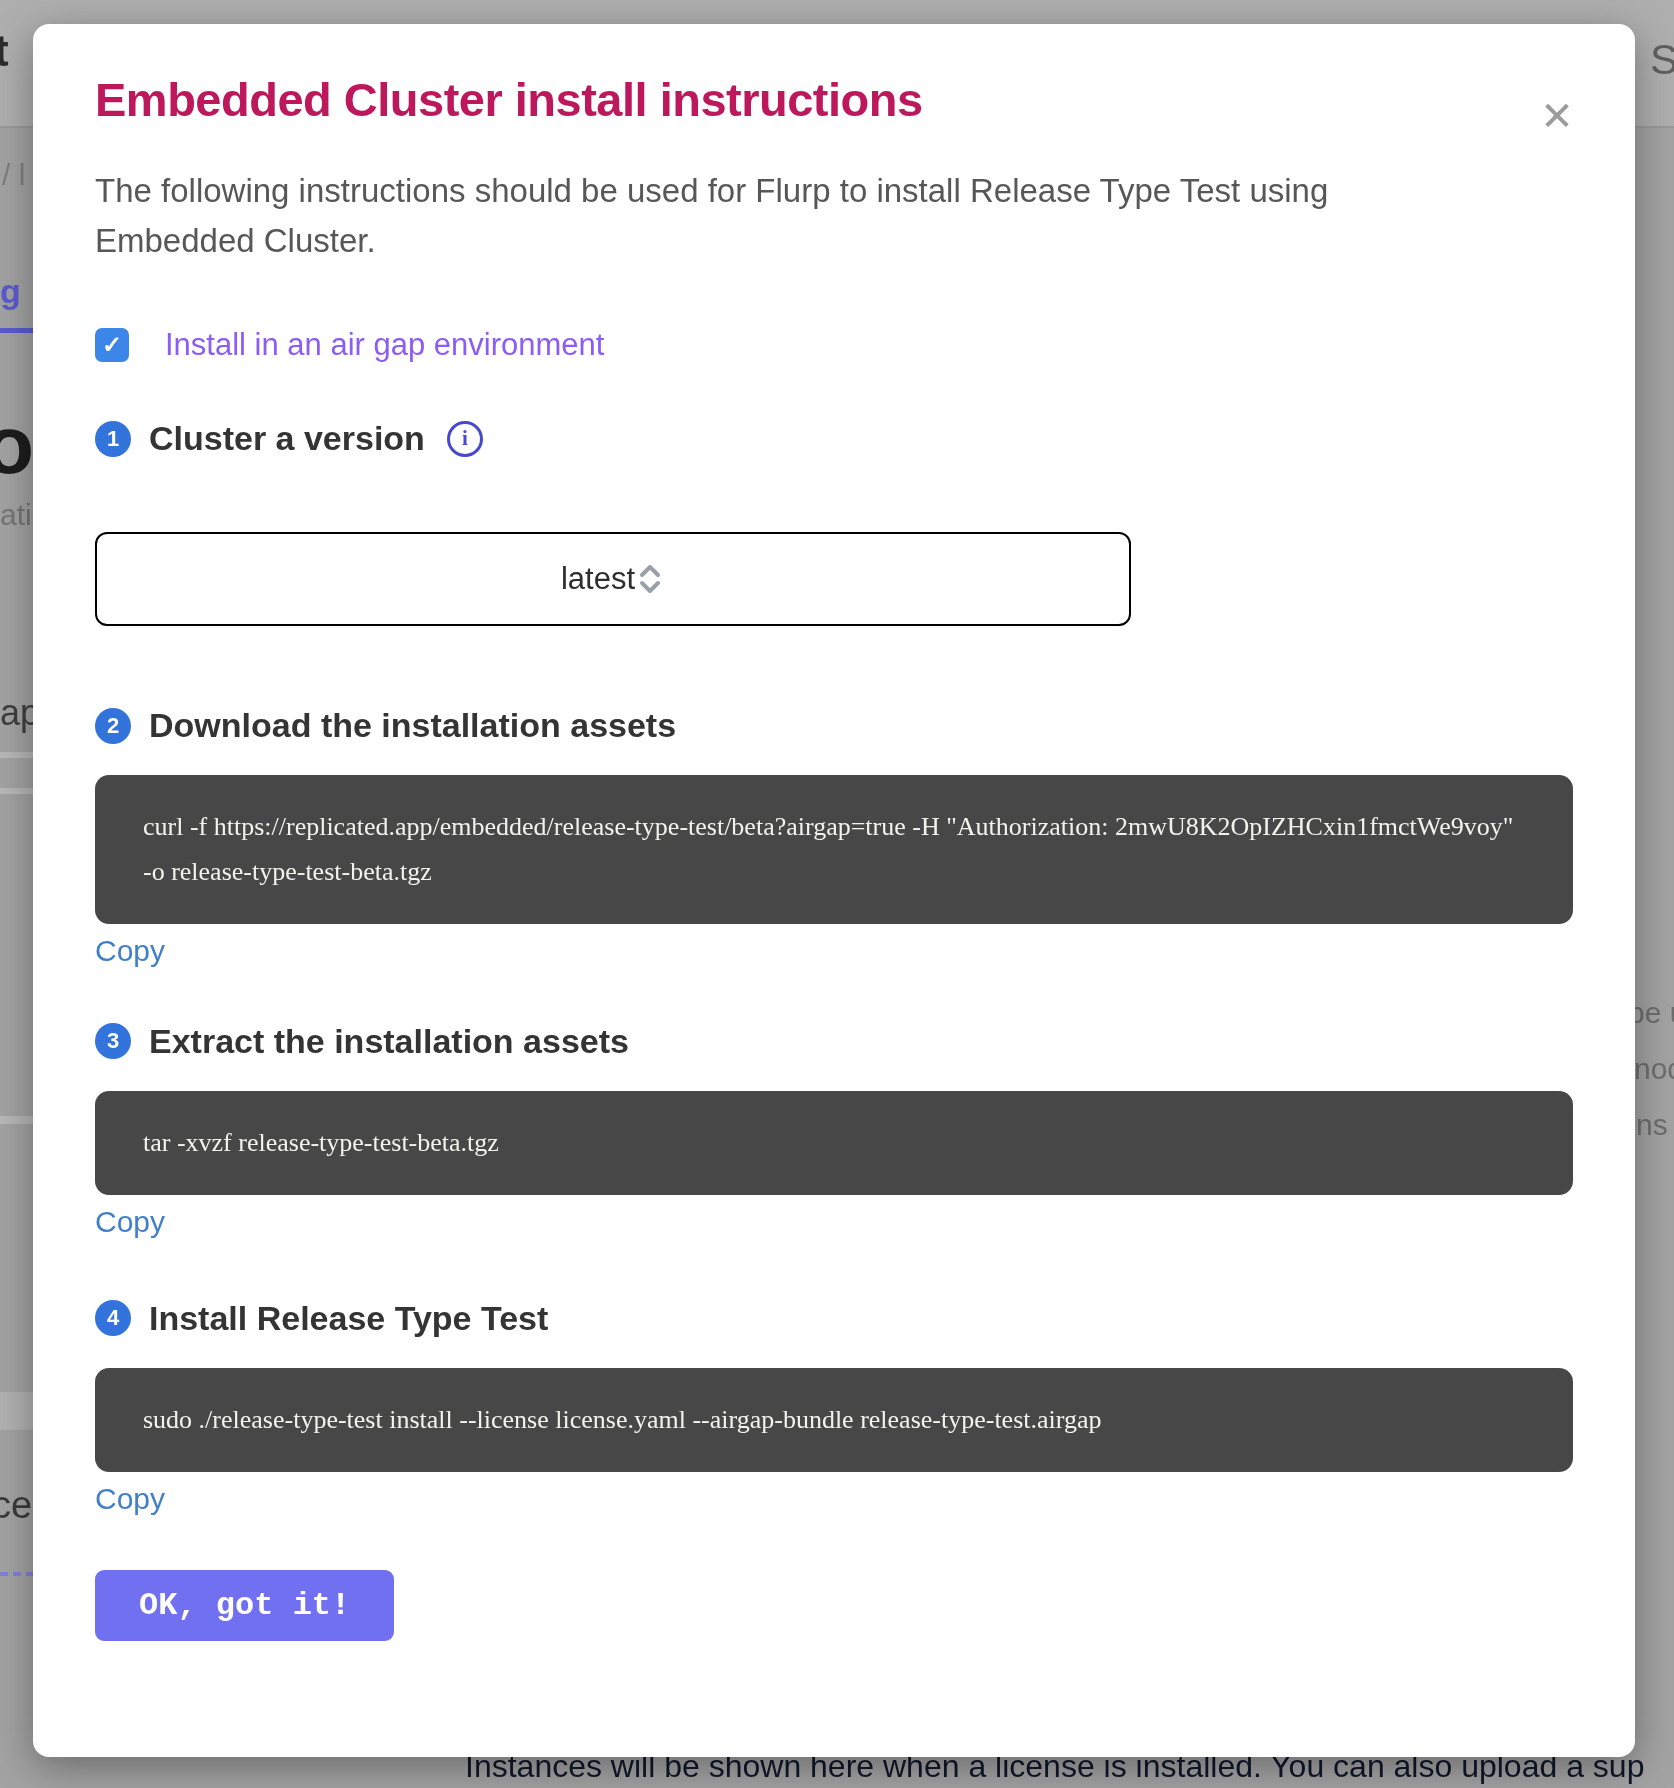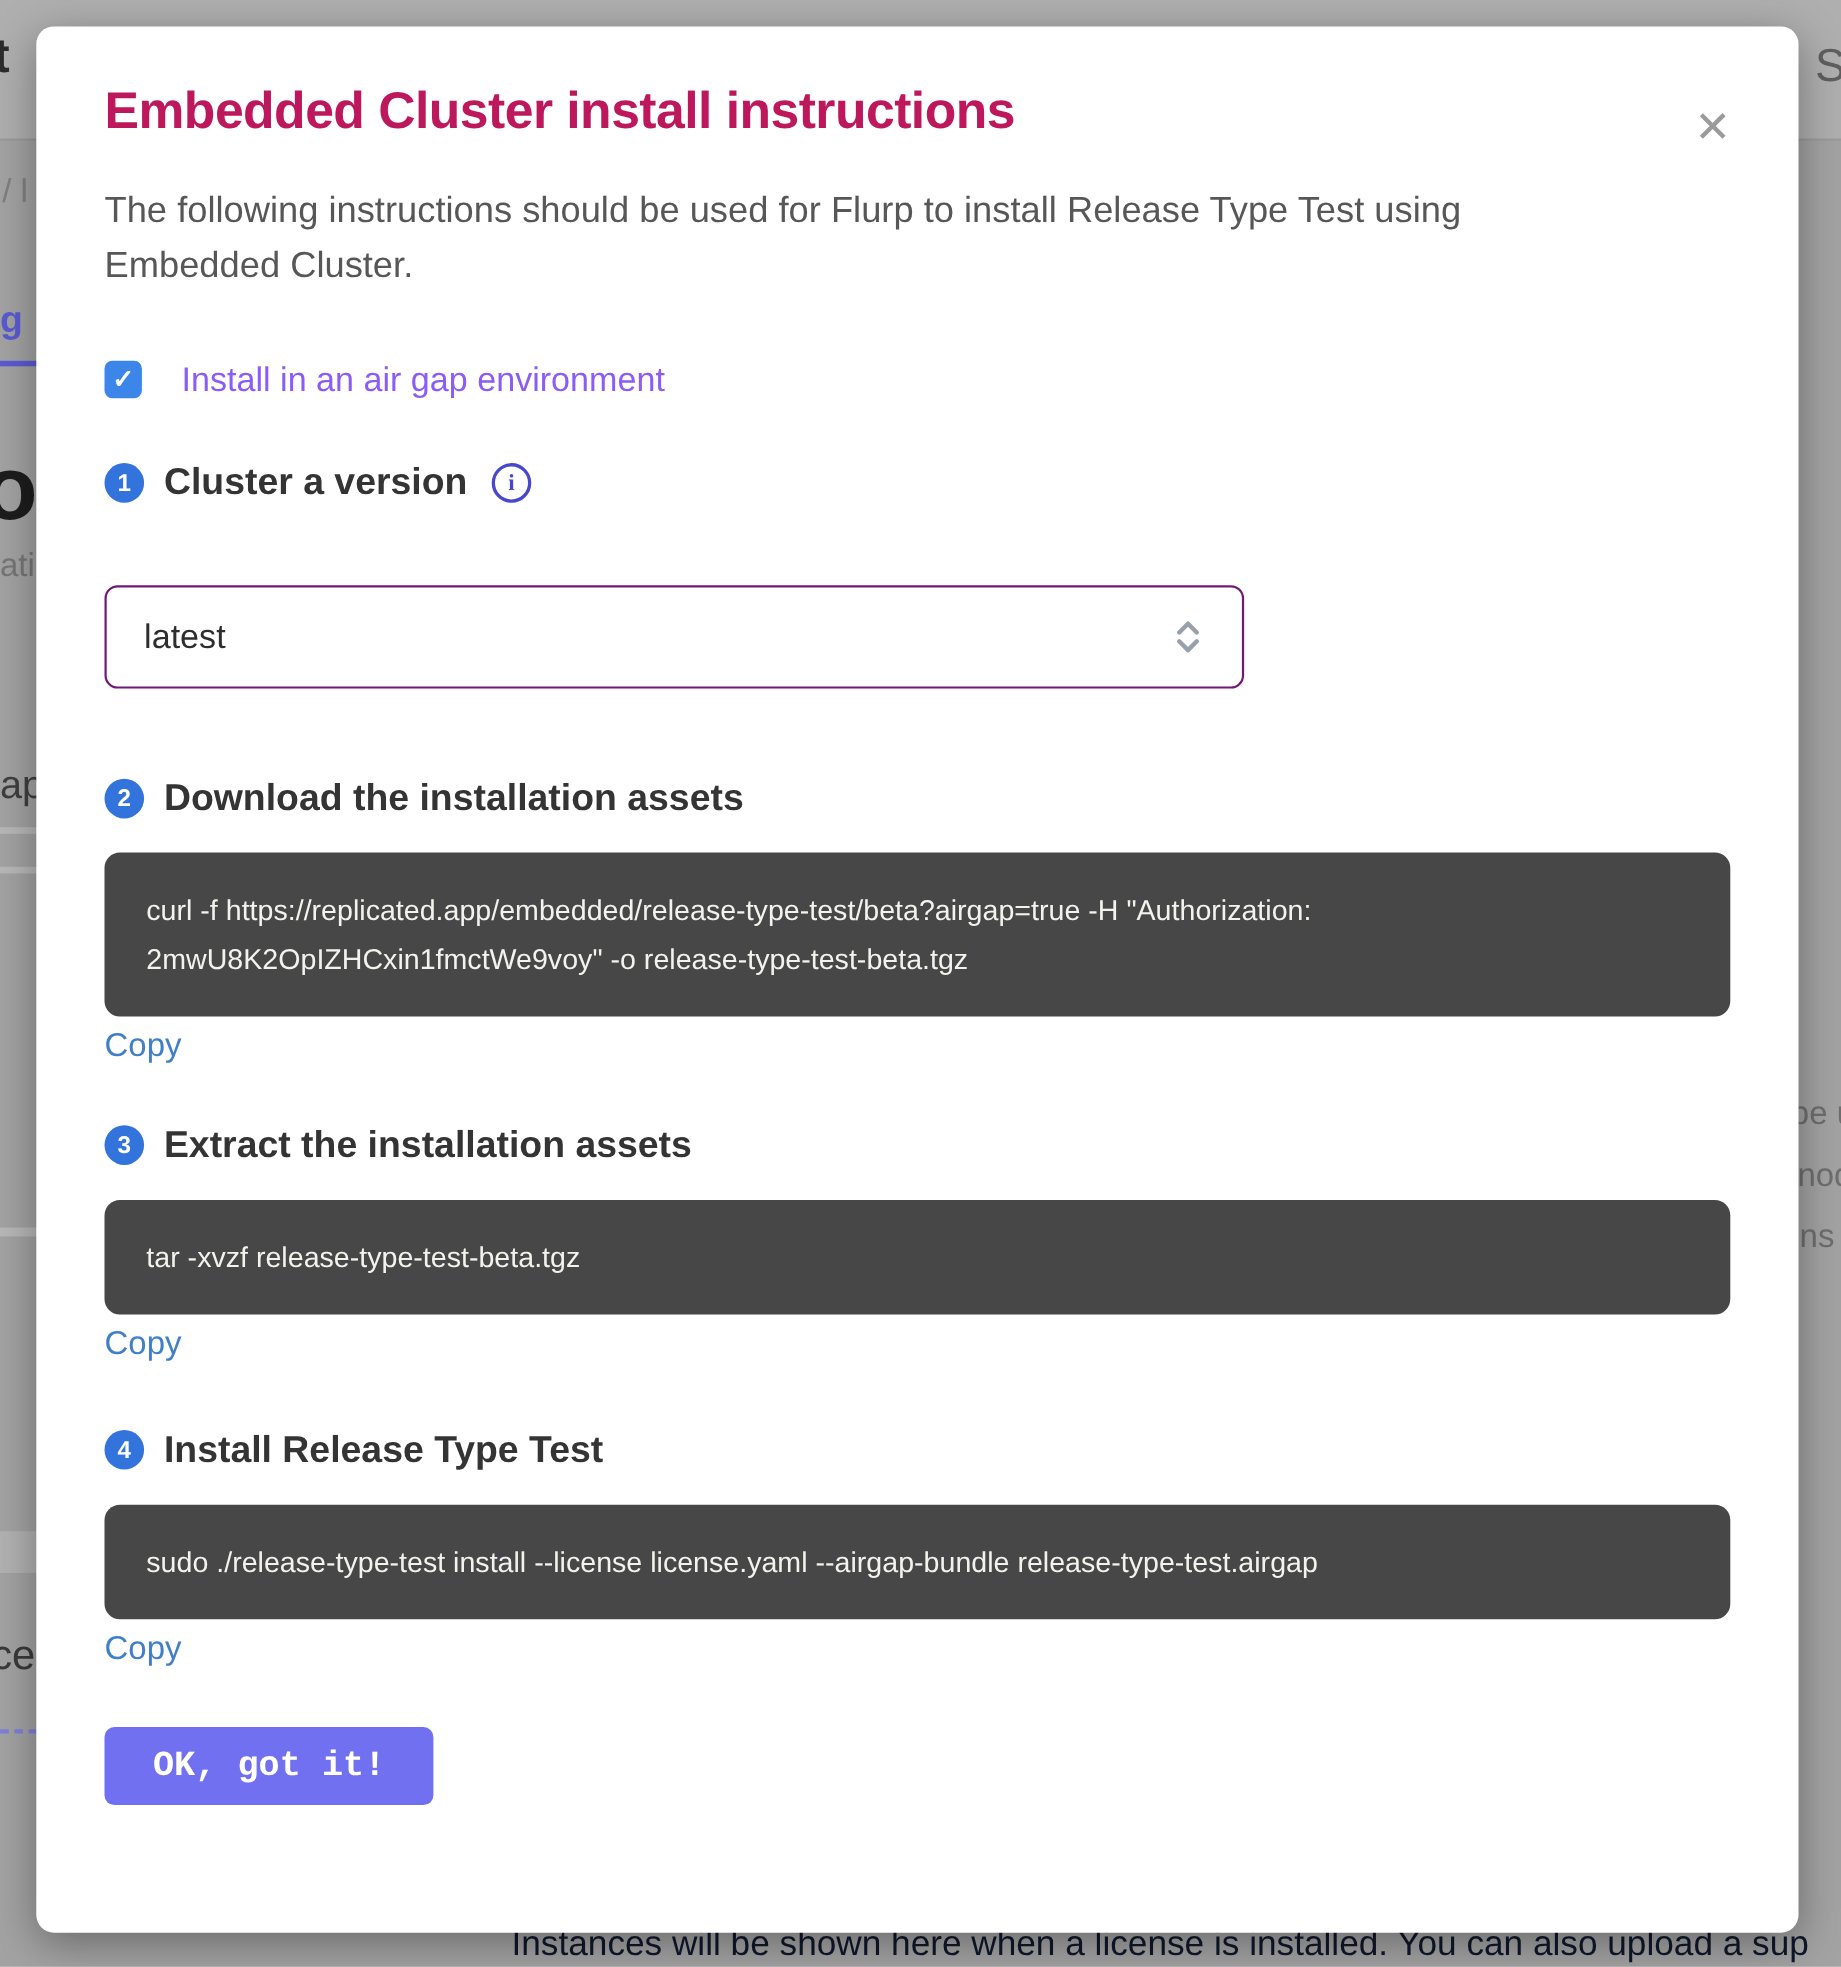--- a/index.html
+++ b/index.html
@@ -82,32 +82,32 @@
   .step-title { margin-left: 18px; font-size: 34px; font-weight: 700; color: #343434; }
   .info-icon {
     margin-left: 22px; width: 36px; height: 36px; border-radius: 50%;
     border: 3px solid #4848cc; color: #4848cc; font-size: 21px; font-weight: 700;
     display: flex; align-items: center; justify-content: center; cursor: pointer;
     font-family: "Liberation Serif", serif;
   }
 
   .select-box {
     margin-top: 74px; width: 1036px; height: 94px;
-    border: 2px solid #701a75; border-radius: 12px; background: #ffffff;
-    display: flex; align-items: center; justify-content: space-between;
+    border: 2px solid #000000; border-radius: 12px; background: #ffffff;
+    display: flex; align-items: center; justify-content: center;
     padding: 0 34px; cursor: pointer;
     box-shadow: 0 1px 2px rgba(0,0,0,0.04);
   }
   .select-value { font-size: 31px; color: #2e2e2e; }
   .select-chevrons { width: 30px; height: 34px; }
 
   .code-block {
     margin-top: 30px; background: #474747; border-radius: 14px;
-    padding: 30px 38px;
-    font-family: Liberation Sans, sans-serif;
+    padding: 30px 48px;
+    font-family: Liberation Serif, serif;
     font-size: 26px; line-height: 1.7; color: #f3f3ee;
     white-space: pre-wrap; word-break: break-word;
   }
   .copy-link {
     margin-top: 12px; display: inline-block;
     font-size: 30px; color: #4180c8; cursor: pointer;
   }
   .copy-wrap { line-height: 1; }
 
   .ok-btn {

